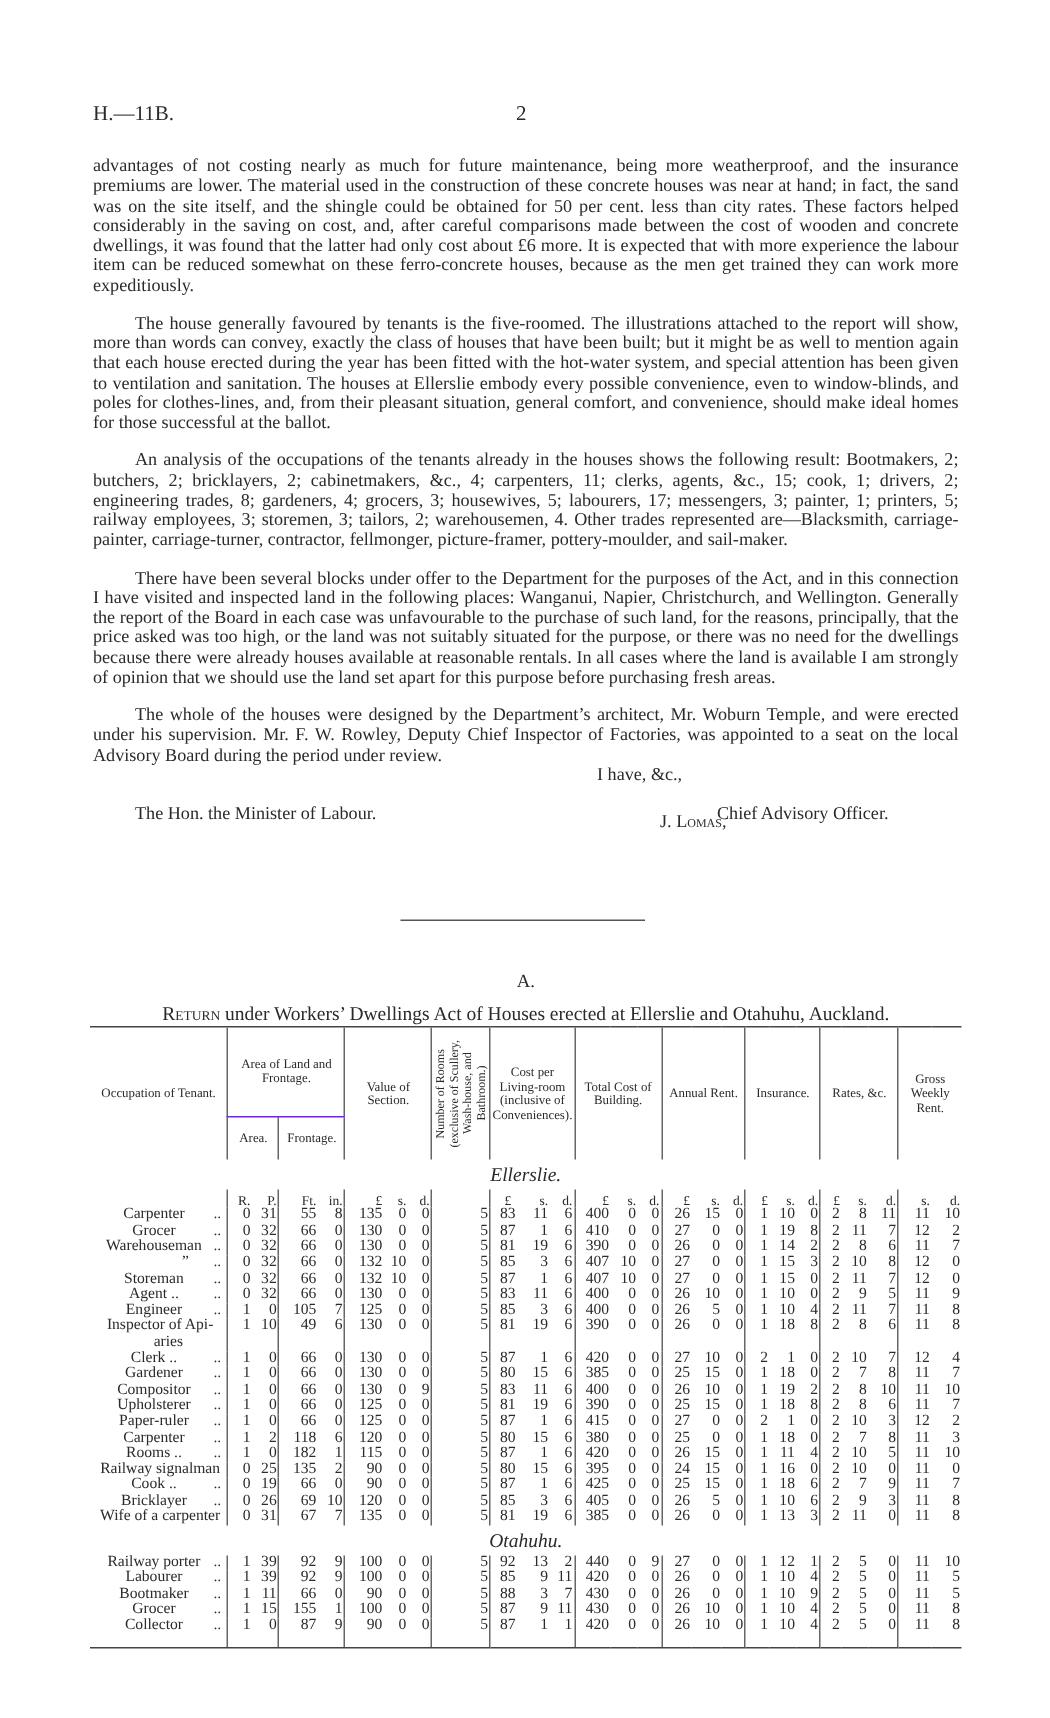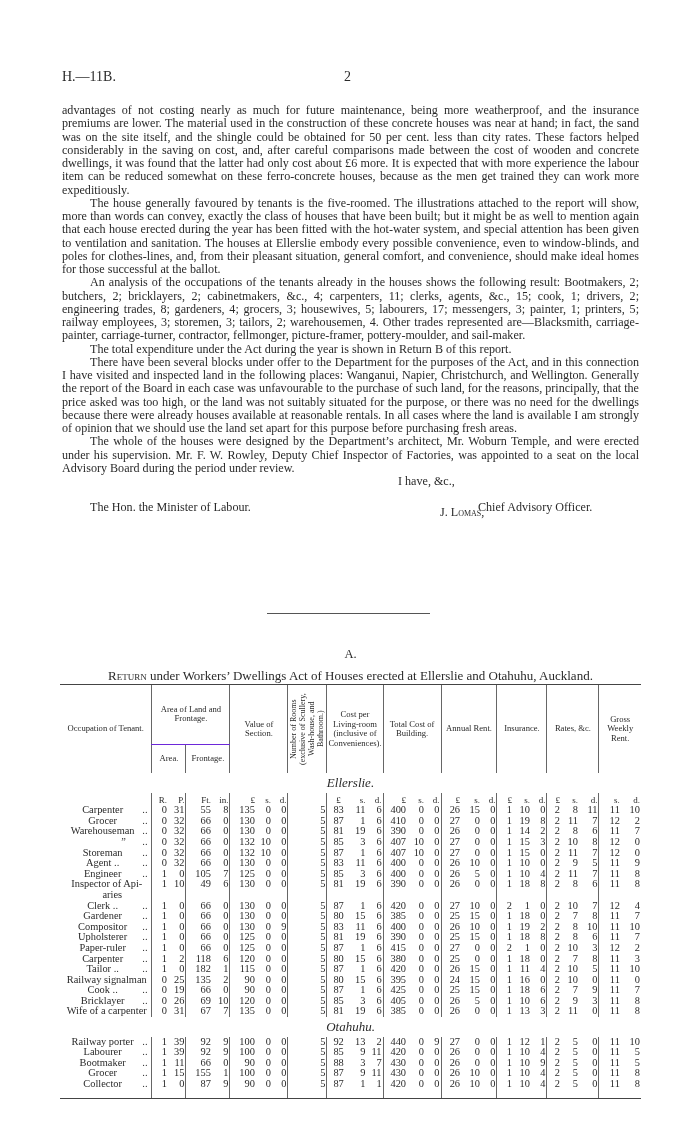--- a/index.html
+++ b/index.html
@@ -8,21 +8,21 @@
     font-family: "Liberation Serif", "DejaVu Serif", serif;
     color: #2a2a2a;
   }
   .page { position: absolute; left: 62px; top: 0; width: 577px; }
   .running-head { position: absolute; top: 69px; left: 0; width: 577px; font-size: 14px; }
   .running-head .left { position: absolute; left: 0; }
   .running-head .center { position: absolute; left: 282px; }
   .sc { font-variant: small-caps; }
   .body-text { position: absolute; top: 104px; left: 0; width: 577px; font-size: 12.1px; line-height: 13.25px; text-align: justify; }
   .body-text p { margin: 0; }
-  .body-text p.ind { text-indent: 28px; }
+  .body-text p.ind { text-indent: 28px; margin-top: 12px; }
   .sign-block { position: relative; height: 53px; font-size: 12.1px; line-height: 13.25px; }
   .sign-block div { position: absolute; white-space: nowrap; font-family: Liberation Serif, serif; }
   .rule { position: absolute; left: 205px; top: 613px; width: 163px; height: 1px; background: #555; }
   .return-letter { position: absolute; top: 647px; left: 0; width: 577px; text-align: center; font-size: 12.5px; }
   .return-title { position: absolute; top: 668px; left: 0; width: 577px; text-align: center; font-size: 13px; }
   table.ret {
     position: absolute; top: 684px; left: -2px; width: 581px;
     border-collapse: collapse; font-size: 10.4px; line-height: 10.6px;
   }
   table.ret th { font-weight: normal; font-size: 8.6px; line-height: 9.5px; text-align: center; vertical-align: middle; padding: 0 1px; }
@@ -43,21 +43,20 @@
 <div class="page">
   <div class="running-head">
     <span class="left"><span>H.—11</span><span class="sc">B.</span></span>
     <span class="center">2</span>
   </div>
 
   <div class="body-text">
     <p>advantages of not costing nearly as much for future maintenance, being more weatherproof, and the insurance premiums are lower.  The material used in the construction of these concrete houses was near at hand; in fact, the sand was on the site itself, and the shingle could be obtained for 50 per cent. less than city rates.  These factors helped considerably in the saving on cost, and, after careful comparisons made between the cost of wooden and concrete dwellings, it was found that the latter had only cost about £6 more.  It is expected that with more experience the labour item can be reduced somewhat on these ferro-concrete houses, because as the men get trained they can work more expeditiously.</p>
     <p class="ind">The house generally favoured by tenants is the five-roomed.  The illustrations attached to the report will show, more than words can convey, exactly the class of houses that have been built; but it might be as well to mention again that each house erected during the year has been fitted with the hot-water system, and special attention has been given to ventilation and sanitation.  The houses at Ellerslie embody every possible convenience, even to window-blinds, and poles for clothes-lines, and, from their pleasant situation, general comfort, and convenience, should make ideal homes for those successful at the ballot.</p>
     <p class="ind">An analysis of the occupations of the tenants already in the houses shows the following result: Bootmakers, 2; butchers, 2; bricklayers, 2; cabinetmakers, &amp;c., 4; carpenters, 11; clerks, agents, &amp;c., 15; cook, 1; drivers, 2; engineering trades, 8; gardeners, 4; grocers, 3; housewives, 5; labourers, 17; messengers, 3; painter, 1; printers, 5; railway employees, 3; storemen, 3; tailors, 2; warehousemen, 4.  Other trades represented are—Blacksmith, carriage-painter, carriage-turner, contractor, fellmonger, picture-framer, pottery-moulder, and sail-maker.</p>
-    <p class="ind">The total expenditure under the Act during the year is shown in Return B of this report.</p>
     <p class="ind">There have been several blocks under offer to the Department for the purposes of the Act, and in this connection I have visited and inspected land in the following places: Wanganui, Napier, Christchurch, and Wellington.  Generally the report of the Board in each case was unfavourable to the purchase of such land, for the reasons, principally, that the price asked was too high, or the land was not suitably situated for the purpose, or there was no need for the dwellings because there were already houses available at reasonable rentals.  In all cases where the land is available I am strongly of opinion that we should use the land set apart for this purpose before purchasing fresh areas.</p>
     <p class="ind">The whole of the houses were designed by the Department’s architect, Mr. Woburn Temple, and were erected under his supervision.  Mr. F. W. Rowley, Deputy Chief Inspector of Factories, was appointed to a seat on the local Advisory Board during the period under review.</p>
     <div class="sign-block">
       <div style="left:336px; top:0;">I have, &amp;c.,</div>
       <div style="left:378px; top:31px;" class="sc">J. Lomas,</div>
       <div style="left:28px; top:26px;">The Hon. the Minister of Labour.</div>
       <div style="left:416px; top:26px;">Chief Advisory Officer.</div>
     </div>
   </div>
 
@@ -561,21 +560,21 @@
           <td class="vl">1</td>
           <td>18</td>
           <td>0</td>
           <td class="vl">2</td>
           <td>7</td>
           <td>8</td>
           <td class="vl">11</td>
           <td>3</td>
         </tr>
         <tr>
-          <td class="occ"><span>Tailor ..</span><span class="dots">..</span></td>
+          <td class="occ"><span>Rooms ..</span><span class="dots">..</span></td>
           <td class="vl">1</td>
           <td>0</td>
           <td class="vl">182</td>
           <td>1</td>
           <td class="vl">115</td>
           <td>0</td>
           <td>0</td>
           <td class="vl">5</td>
           <td class="vl c">87</td>
           <td>1</td>

